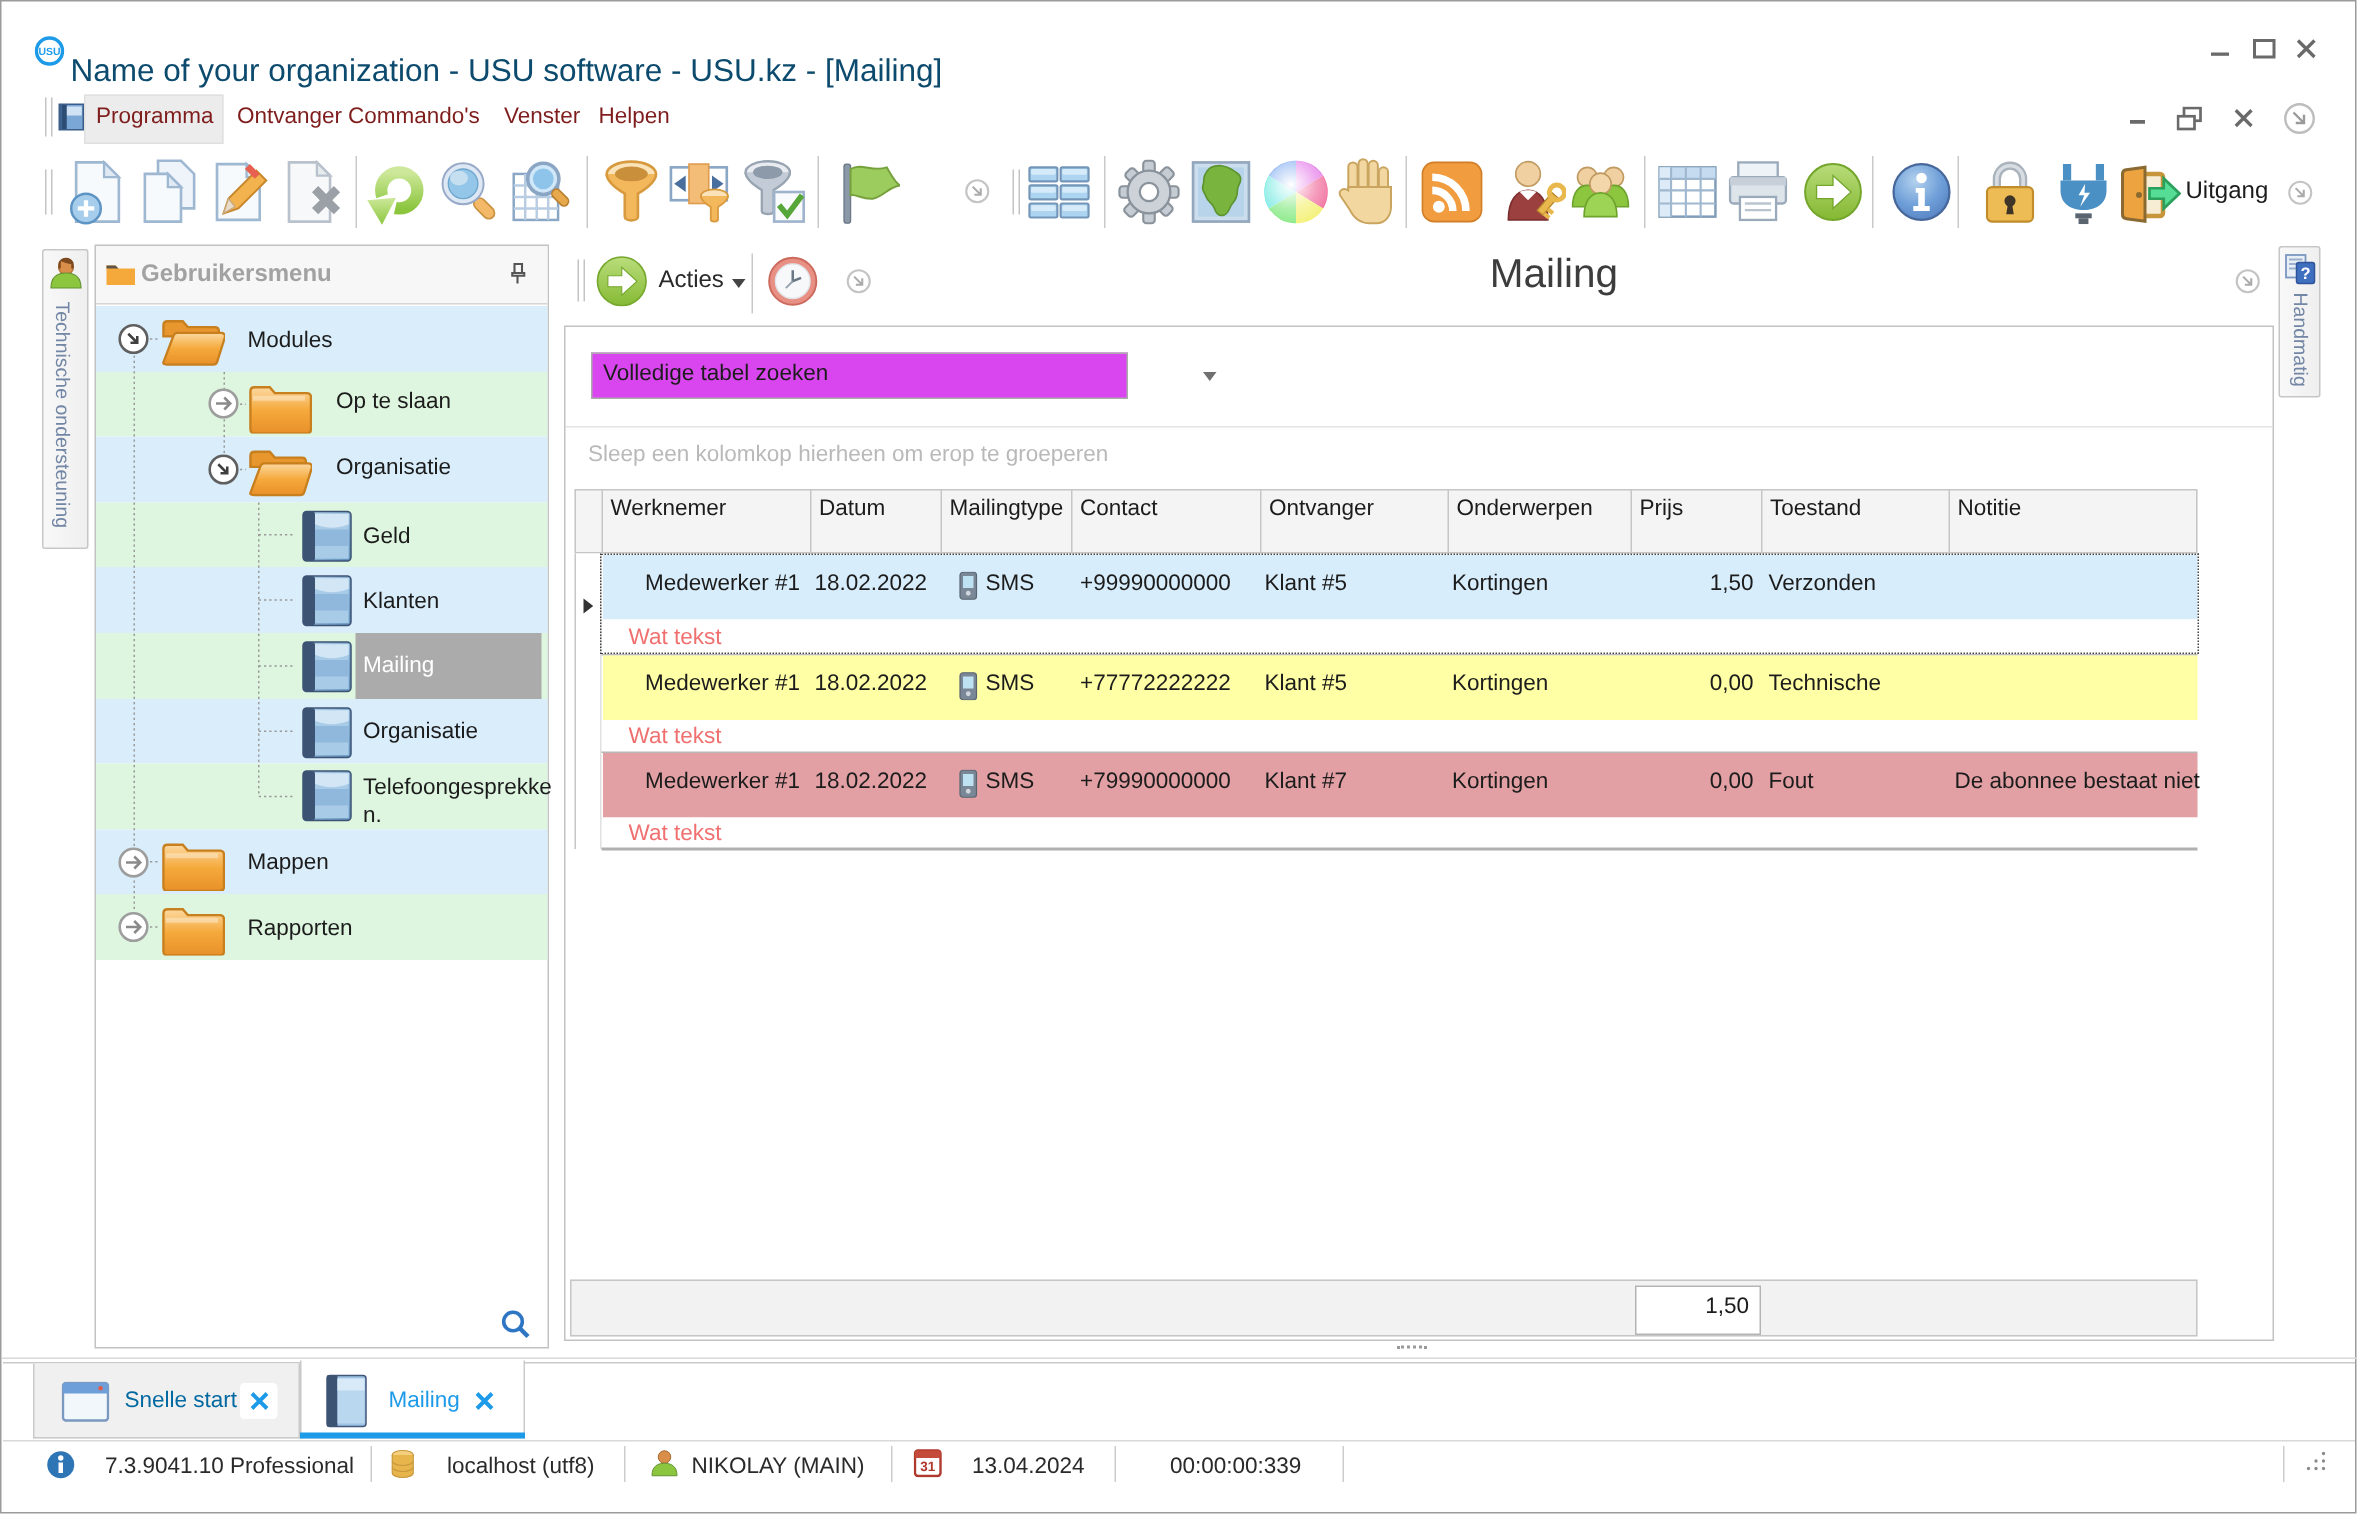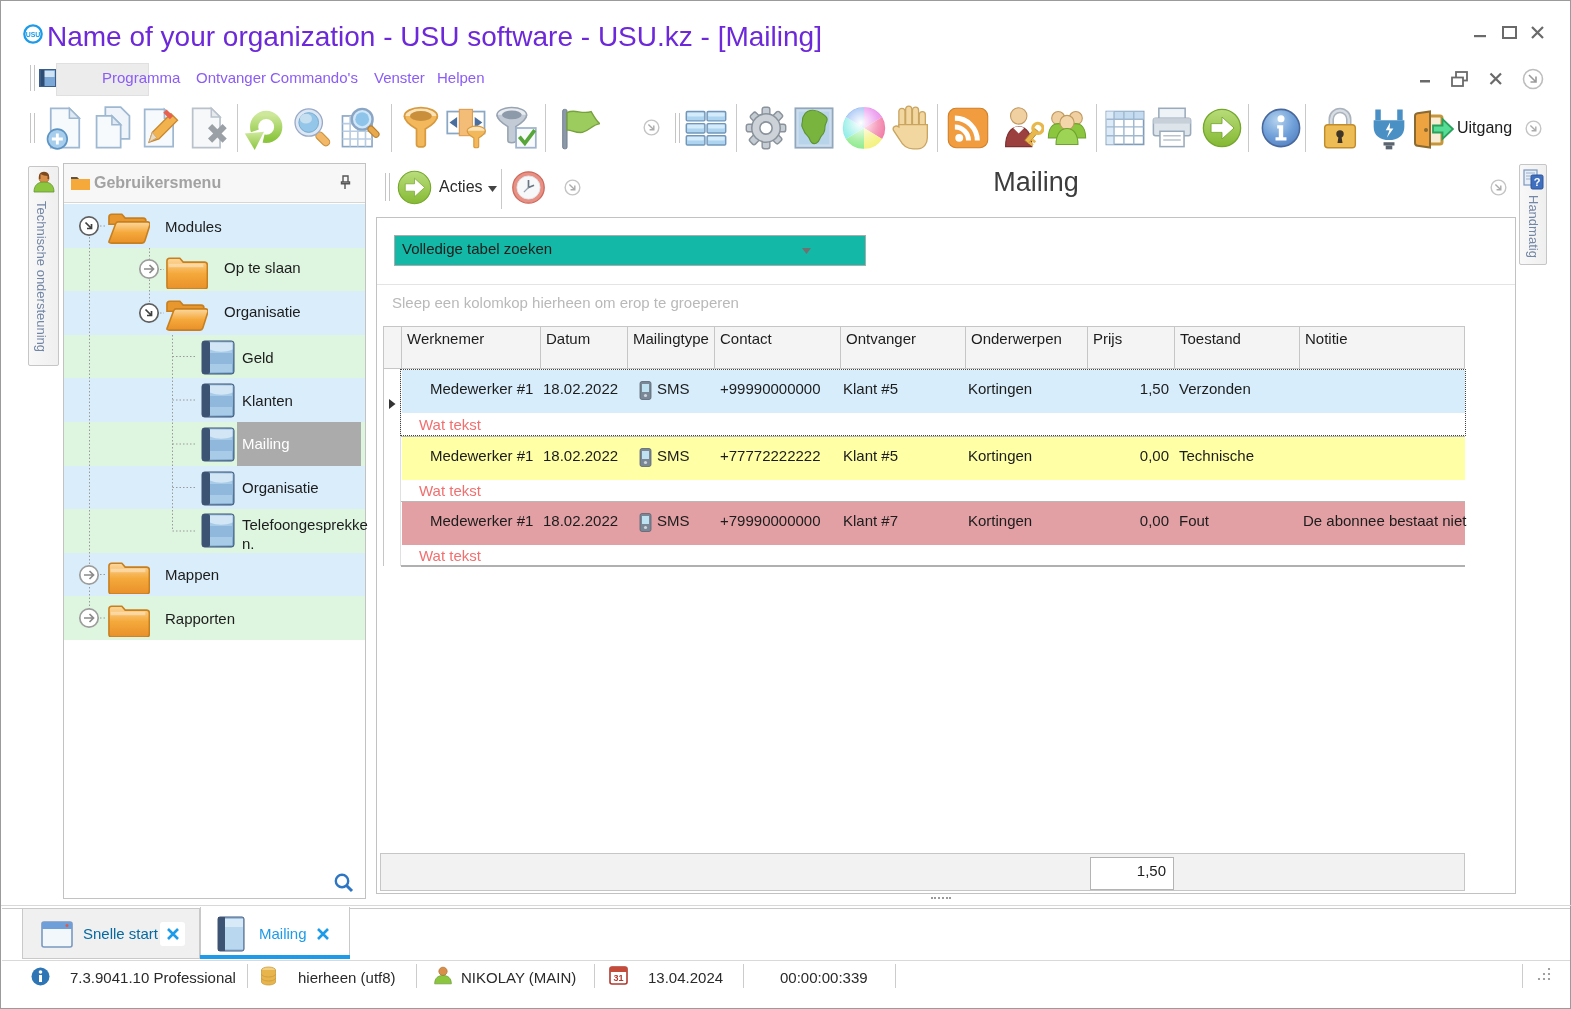--- a/index.html
+++ b/index.html
@@ -1,37 +1,37 @@
 <!DOCTYPE html>
 <html><head><meta charset="utf-8"><style>
 *{margin:0;padding:0;box-sizing:border-box;}
 html,body{width:1571px;height:1009px;background:#fff;font-family:"Liberation Sans",sans-serif;overflow:hidden;}
 #win{position:absolute;left:0;top:0;width:1571px;height:1009px;background:#fff;border:1px solid #9b9b9b;}
 .abs{position:absolute;}
 .vsep{position:absolute;width:1px;background:#c9c9c9;}
 .handle{position:absolute;width:5px;border-left:1px solid #c4c4c4;border-right:1px solid #c4c4c4;}
 
-#title{position:absolute;left:46px;top:20px;color:#6d28d9;font-size:28px;}
+#title{position:absolute;left:46px;top:35px;color:#0c4a6e;font-size:21px;}
 .wbtn{position:absolute;top:26px;color:#616161;font-size:15px;}
 
-.menuitem{position:absolute;top:68px;font-size:15px;color:#8b5cf6;margin-left:38px;}
+.menuitem{position:absolute;top:68px;font-size:15px;color:#7f1d1d;}
 #progbox{position:absolute;left:55px;top:62px;width:93px;height:33px;background:#ececec;border:1px solid #e0e0e0;}
 
 .tbi{position:absolute;top:104px;width:44px;height:46px;margin-left:-2px;}
 
 #leftab{position:absolute;left:27px;top:165px;width:31px;height:200px;background:linear-gradient(90deg,#f8f8f8,#efefef);border:1px solid #c6c6c6;border-radius:2px;}
 #tree{position:absolute;left:62px;top:162px;width:303px;height:736px;background:#fff;border:1px solid #c2c2c2;}
 #treehead{position:absolute;left:0;top:0;width:301px;height:39px;background:#f7f7f7;border-bottom:1px solid #d6d6d6;}
 .trow{position:absolute;left:0;width:301px;height:44px;}
 .rowblue{background:#d9edfb;}
 .rowgreen{background:#def6df;}
 .tlabel{position:absolute;font-size:15px;color:#1c1c1c;}
 
 #mainpanel{position:absolute;left:375px;top:216px;width:1140px;height:677px;background:#fff;border:1px solid #c2c2c2;}
-#combo{position:absolute;left:17px;top:17px;width:472px;height:31px;border:1px solid #ababab;background:#14b8a6;}
+#combo{position:absolute;left:17px;top:17px;width:358px;height:31px;border:1px solid #ababab;background:#d946ef;}
 #grouphint{position:absolute;left:15px;top:76px;color:#b9b9b9;font-size:15px;}
 .hcell{position:absolute;top:4px;height:36px;font-size:15px;color:#1c1c1c;white-space:nowrap;}
 .dcell{position:absolute;font-size:15px;color:#1c1c1c;white-space:nowrap;}
 
 #foot{position:absolute;left:3px;top:635px;width:1085px;height:38px;background:#f2f2f2;border:1px solid #c6c6c6;}
 
 .btab{position:absolute;top:908px;height:50px;font-size:15px;}
 
 #status{position:absolute;left:1px;top:959px;width:1568px;height:44px;border-top:1px solid #d9d9d9;background:#fff;}
 .sit{position:absolute;top:9px;font-size:15px;color:#2a2a2a;}
@@ -649,21 +649,21 @@
  <rect x="8" y="8" width="3" height="7" fill="#fff"></rect>
       <circle cx="9.5" cy="5" r="1.8" fill="#fff"></circle>
 </svg>
 <div class="sit" style="left:69px;top:968px">7.3.9041.10 Professional</div>
 <div class="ssep" style="left:246px;top:963px"></div>
 <svg class="abs" style="left:259px;top:965px" width="17" height="20" viewBox="0 0 17 20">
  <ellipse cx="8.5" cy="4" rx="7" ry="3" fill="#f3cf7e" stroke="#c89a3e" stroke-width="0.8"></ellipse>
  <path d="M1.5 4 v12 c0 1.6 3.2 3 7 3 s7 -1.4 7 -3 v-12" fill="#e8b54c" stroke="#c89a3e" stroke-width="0.8"></path>
  <path d="M1.5 8 c0 1.6 3.2 3 7 3 s7 -1.4 7 -3 M1.5 12 c0 1.6 3.2 3 7 3 s7 -1.4 7 -3" fill="none" stroke="#c89a3e" stroke-width="0.8"></path>
 </svg>
-<div class="sit" style="left:297px;top:968px">hierheen (utf8)</div>
+<div class="sit" style="left:297px;top:968px">localhost (utf8)</div>
 <div class="ssep" style="left:415px;top:963px"></div>
 <svg class="abs" style="left:432px;top:964px" width="20" height="21" viewBox="0 0 24 24">
  <circle cx="12" cy="7" r="5" fill="#d98e4a" stroke="#a8692f" stroke-width="0.8"></circle>
  <path d="M2 22 c0 -7 4 -10 10 -10 c6 0 10 3 10 10 z" fill="#8cc63f" stroke="#649232" stroke-width="0.8"></path>
 </svg>
 <div class="sit" style="left:460px;top:968px">NIKOLAY (MAIN)</div>
 <div class="ssep" style="left:593px;top:963px"></div>
 <svg class="abs" style="left:608px;top:965px" width="19" height="19" viewBox="0 0 19 19">
  <rect x="1" y="1" width="17" height="17" rx="2" fill="#fff" stroke="#b0392e" stroke-width="1.6"></rect>
  <rect x="1" y="1" width="17" height="5" fill="#c44a3a"></rect>

